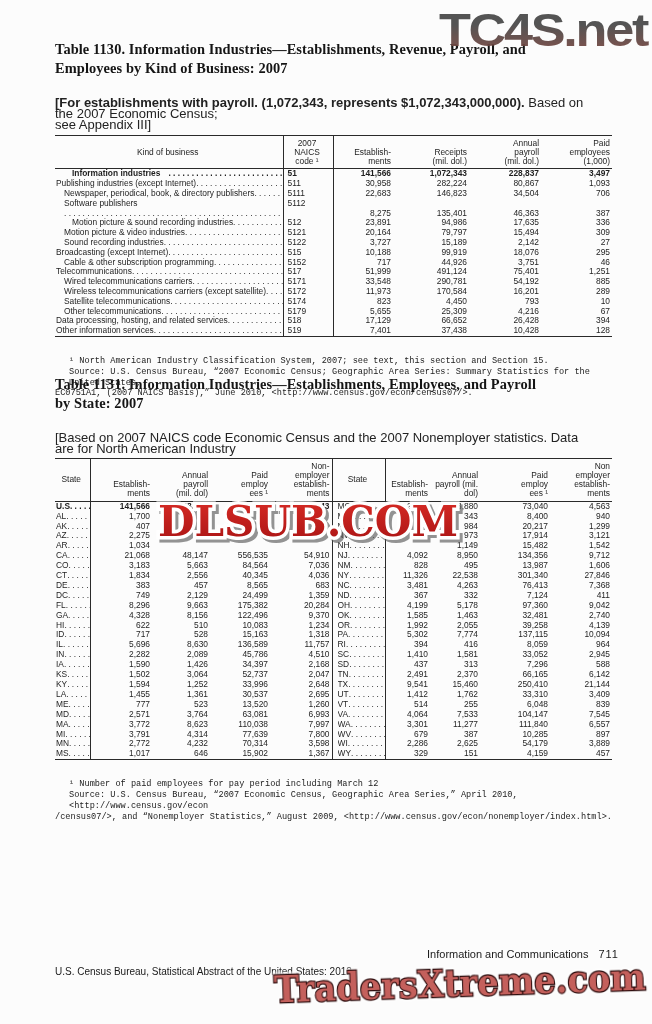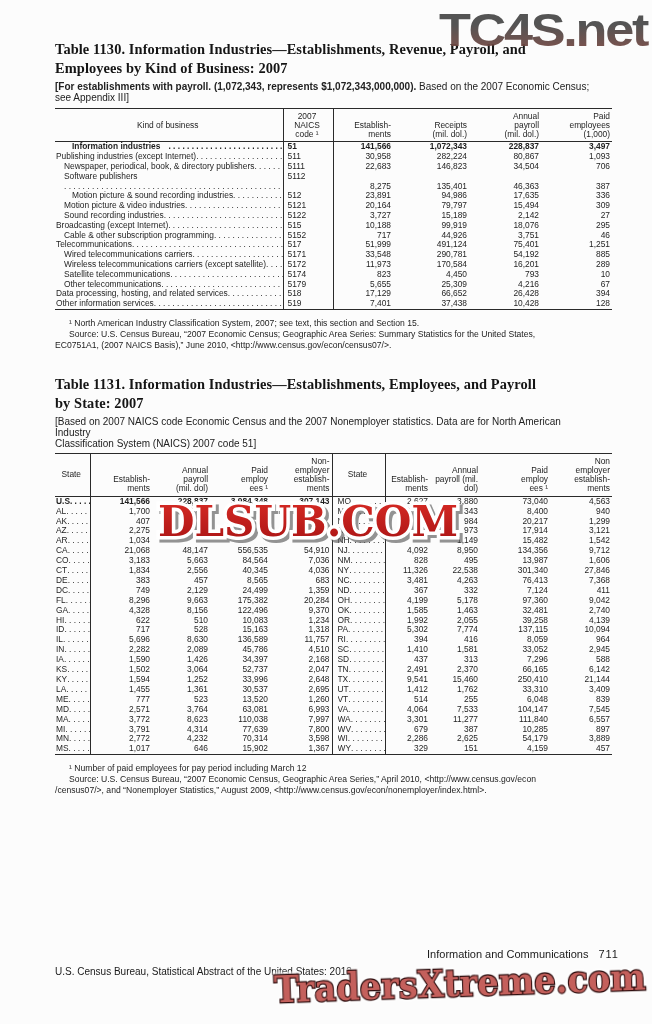--- a/index.html
+++ b/index.html
@@ -16,21 +16,21 @@
   
   .ttitle {
     font-family: Liberation Serif, serif;
     font-weight: bold;
     font-size: 14.4px;
     line-height: 19px;
     letter-spacing: 0.1px;
     white-space: pre-line;
     color: #151515;
   }
-  .tnote { font-size: 10px; line-height: 11px; margin-top: 3px; width: 535px; color: #222; }
+  .tnote { font-size: 13px; line-height: 11px; margin-top: 19px; width: 535px; color: #222; }
   .tnote .b { font-weight: bold; }
 
   
   table { border-collapse: collapse; table-layout: fixed; width: 557px; }
   th, td { font-size: 8.4px; font-weight: normal; vertical-align: bottom; }
   thead th {
     border-top: 1.2px solid #2a2a2a;
     border-bottom: 1.6px solid #2a2a2a;
     white-space: pre-line;
     line-height: 9.3px;
@@ -58,21 +58,21 @@
 
   
   #t1131 { margin-top: 4px; }
   #t1131 th.re, #t1131 td.re { border-right: 1px solid #2a2a2a; }
   #t1131 td.state { padding-left: 1px; }
   #t1131 td.stater { padding-left: 5px; }
   #t1131 tbody td { line-height: 9.9px; }
 
   .footline { font-size: 8.6px; line-height: 10.8px; color: #222; }
   .footline.ind { padding-left: 14px; }
-  .footnotes { margin-top: 8px; }
+  .footnotes { margin-top: 19px; font-family: Liberation Mono, monospace; }
 
   
   #footer-right { position: absolute; top: 948px; right: 33px; font-size: 11px; color: #1a1a1a; }
   #footer-right .pagenum { margin-left: 10px; letter-spacing: 1px; }
   #footer-left { position: absolute; top: 966px; left: 55px; font-size: 10px; color: #1a1a1a; }
 
   
   .wm { position: absolute; z-index: 6; pointer-events: none; }
 </style>
 </head>
@@ -330,21 +330,20 @@
     <div class="footline ind">Source: U.S. Census Bureau, “2007 Economic Census; Geographic Area Series: Summary Statistics for the United States,</div>
     <div class="footline">EC0751A1, (2007 NAICS Basis),” June 2010, &lt;http://www.census.gov/econ/census07/&gt;.</div>
   </div>
 </div>
 
 <div class="block" style="top:375px">
   <div class="ttitle">Table 1131. Information Industries—Establishments, Employees, and Payroll
 by State: 2007</div>
   <div class="tnote">
     <div>[Based on 2007 NAICS code Economic Census and the 2007 Nonemployer statistics. Data are for North American Industry</div>
-    <div>Classification System (NAICS) 2007 code 51]</div>
   </div>
   <table id="t1131">
     <colgroup>
       <col style="width:35px">
         <col style="width:62px">
         <col style="width:58px">
         <col style="width:60px">
         <col style="width:62px">
       <col style="width:53px">
         <col style="width:45px">

